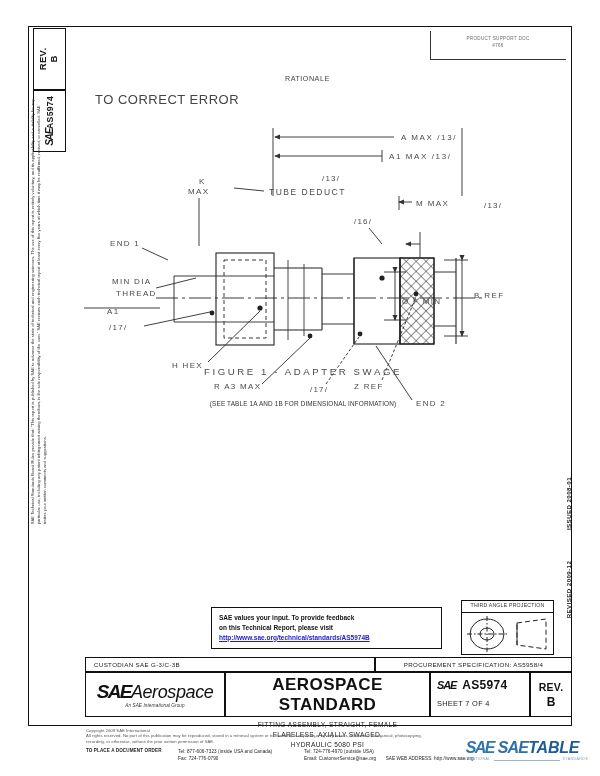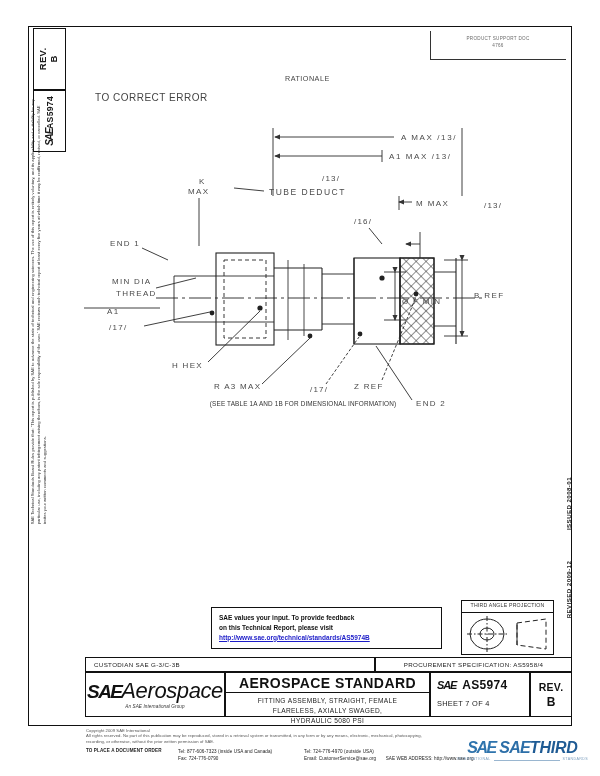--- a/index.html
+++ b/index.html
@@ -121,21 +121,21 @@
   .rationale-title {
     position: absolute;
     left: 285px; top: 74px;
     font-size: 7.2px;
     letter-spacing: .5px;
     color: #444;
   }
   .rationale-body {
     position: absolute;
     left: 95px; top: 92px;
-    font-size: 10px;
+    font-size: 13px;
     letter-spacing: .5px;
     color: #444;
     text-align: center;
   }
 
   
   .canvas {
     position: absolute;
     left: 64px; top: 108px;
     width: 490px; height: 310px;
@@ -263,21 +263,21 @@
     letter-spacing: .35px;
     color: #222;
     padding-left: 8px;
   }
   .tb-procure-label {
     font-size: 6.2px;
     letter-spacing: .35px;
     color: #222;
   }
   .as-heading {
-    font-size: 14px;
+    font-size: 17px;
     font-weight: bold;
     letter-spacing: .45px;
     color: #111;
     border-bottom: 1.2px solid #111;
     width: 100%;
     text-align: center;
     padding-bottom: 1px;
   }
   .as-sub {
     font-size: 6.6px;
@@ -292,21 +292,21 @@
     font-weight: 900;
     font-style: italic;
     letter-spacing: -1.6px;
     line-height: 1;
     color: #111;
   }
   .sae-logo-big .aero {
     font-weight: 400;
     font-style: italic;
     letter-spacing: -0.4px;
-    font-size: 22px;
+    font-size: 18px;
   }
   .sae-logo-tag {
     font-size: 4.6px;
     font-style: italic;
     color: #333;
     margin-top: 2px;
     letter-spacing: .1px;
   }
   .tb-num-row {
     display: flex; align-items: center; gap: 6px;
@@ -552,20 +552,21 @@
         <line x1="320" y1="164" x2="342" y2="164"></line>
         <line x1="320" y1="212" x2="342" y2="212"></line>
 
         <text x="352" y="298" font-size="8" fill="#4a4a4a" stroke="none" font-family="Liberation Sans, sans-serif" letter-spacing="1.3">END 2</text>
         <line x1="348" y1="292" x2="312" y2="238"></line>
 
       </g>
     </svg>
   </div>
 
+  <div class="fig-caption">FIGURE 1 - ADAPTER   SWAGE</div>
   <div class="fig-note">(SEE TABLE 1A AND 1B FOR DIMENSIONAL INFORMATION)</div>
 
   <div class="feedback-box">
     <div class="feedback-line">SAE values your input. To provide feedback</div>
     <div class="feedback-line">on this Technical Report, please visit</div>
     <a class="feedback-link" href="#">http://www.sae.org/technical/standards/AS5974B</a>
   </div>
 
   <div class="tap-box"></div>
   <div class="tap-title">THIRD ANGLE PROJECTION</div>
@@ -637,21 +638,21 @@
           <span class="fo-web">SAE WEB ADDRESS:</span>
           <span>http://www.sae.org</span>
         </div>
       </div>
     </div>
   </div>
 
   <div class="watermark">
     <div class="wm-main">
       <span class="wm-sae">SAE</span>
-      <span>SAE</span><span class="wm-norm">THIRD</span>
+      <span>SAE</span><span class="wm-norm">TABLE</span>
     </div>
     <div class="wm-sub">
       <span>INTERNATIONAL</span>
       <span class="wm-rule"></span>
       <span>STANDARDS</span>
     </div>
   </div>
 
 </div>
 

